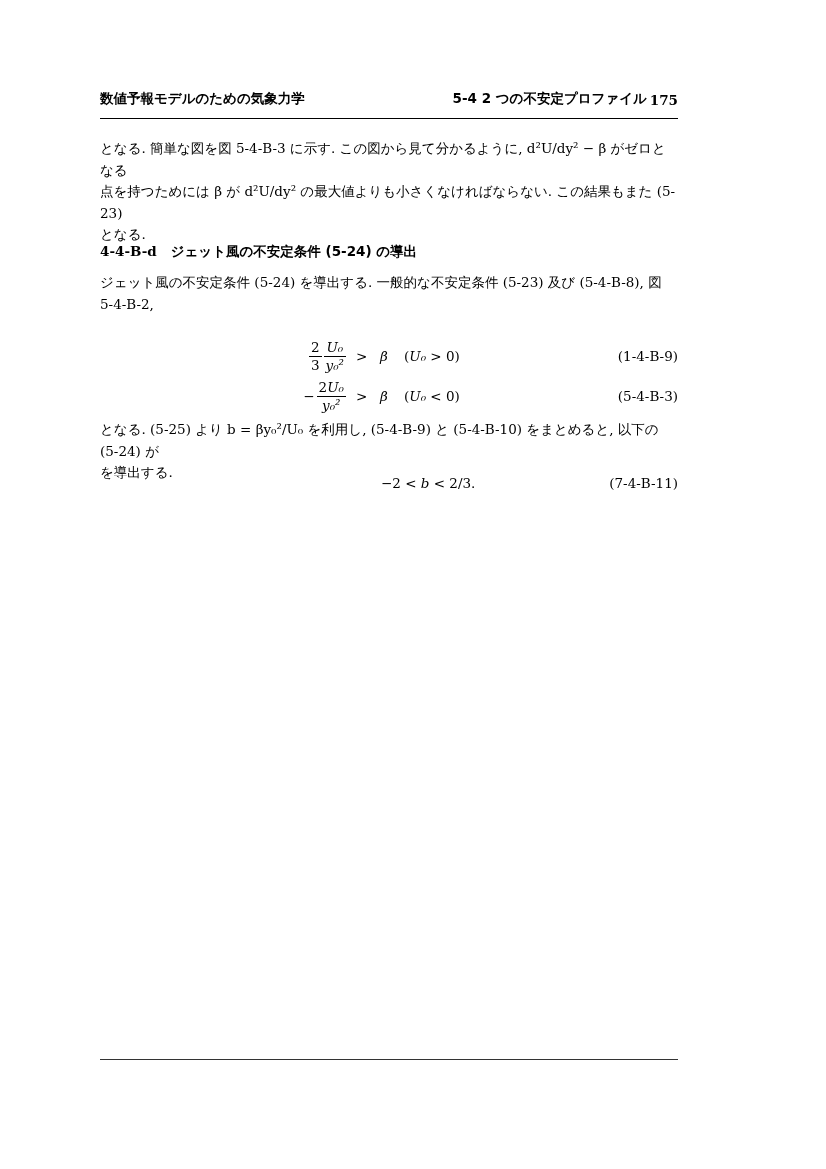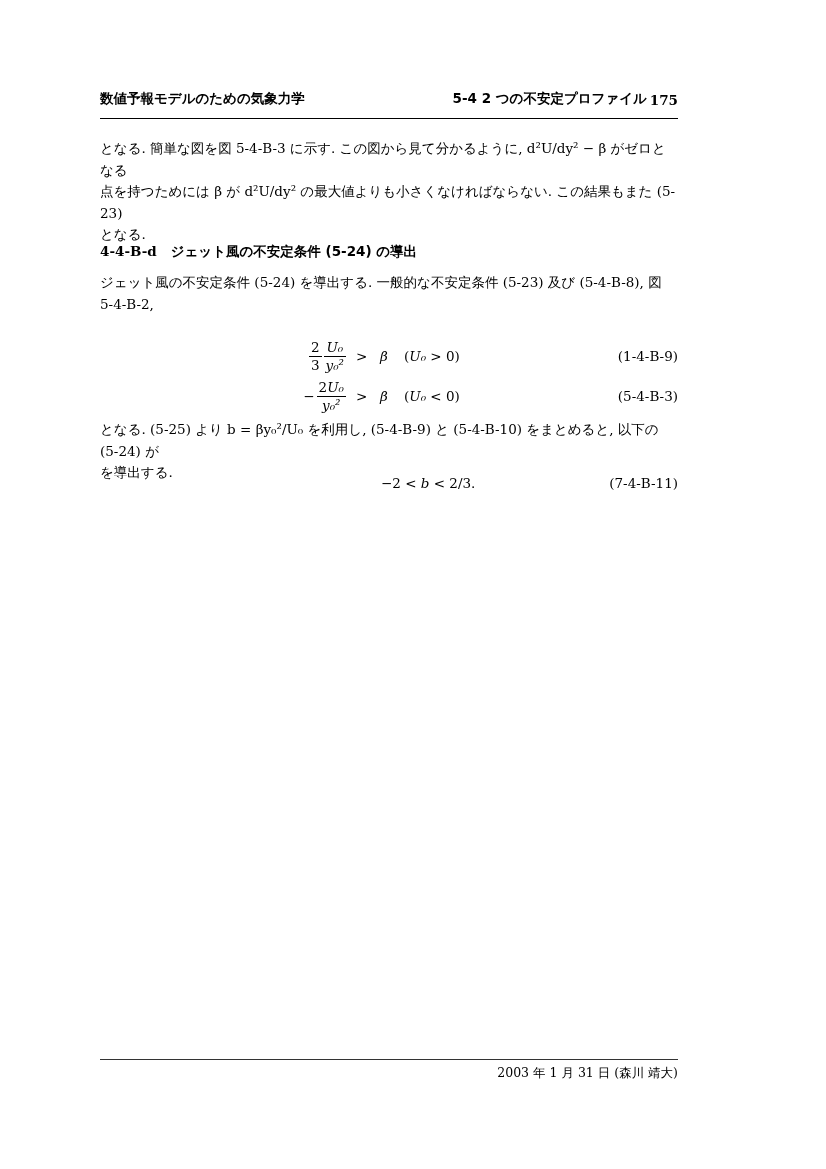--- a/index.html
+++ b/index.html
@@ -127,15 +127,14 @@
     <div class="line">となる. (5-25) より b = βy₀²/U₀ を利用し, (5-4-B-9) と (5-4-B-10) をまとめると, 以下の (5-24) が</div>
     <div class="line">を導出する.</div>
   </div>
 
   <div class="eq-row" id="eq3">
     <span class="vcenter eq3-body"><span>−2 &lt; </span><span class="it">b</span><span> &lt; 2/3.</span></span>
     <span class="vcenter eq-tag">(7-4-B-11)</span>
   </div>
 
   <div class="footer-rule"></div>
-  <div class="footer-text">2003 年 1 月 31 日 (森川 靖大)</div>
 
 </div>
 
 </body></html>

